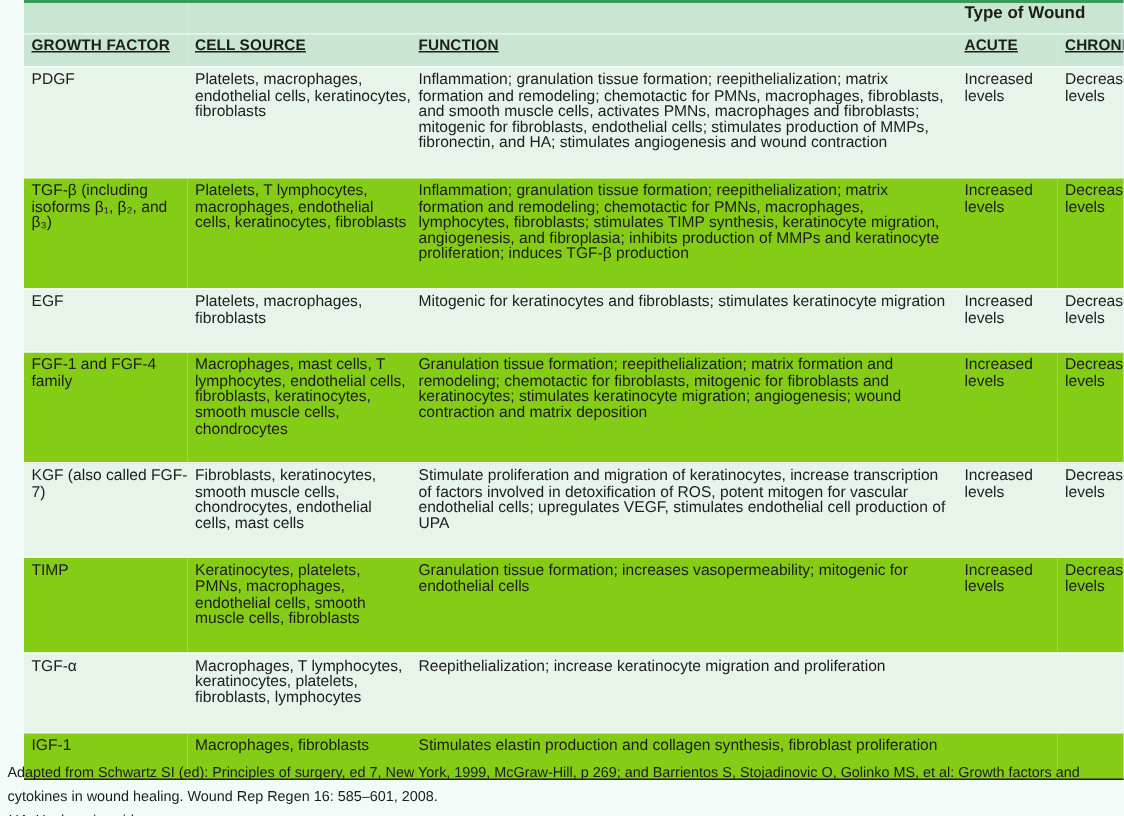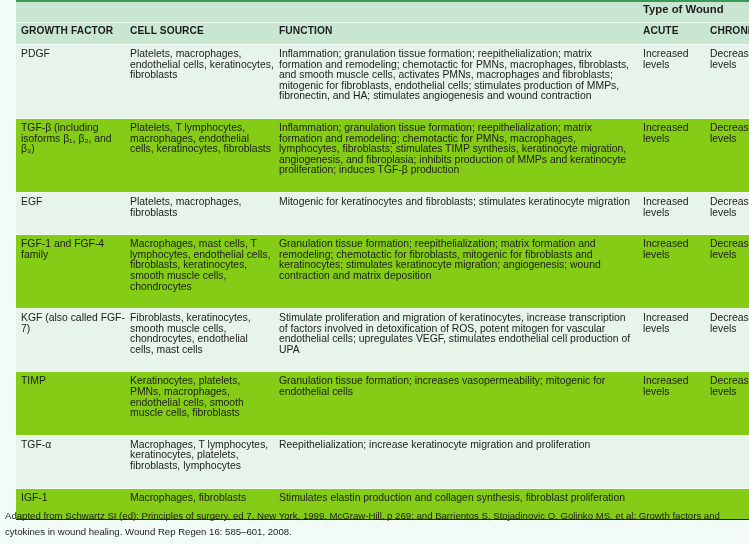--- a/index.html
+++ b/index.html
@@ -18,21 +18,21 @@
     width: 749px; border-collapse: collapse; table-layout: fixed;
     font-size: 10.4px; line-height: 10.6px;
   }
   col.c1 { width: 109px; }
   col.c2 { width: 149px; }
   col.c3 { width: 364px; }
   col.c4 { width: 67px; }
   col.c5 { width: 60px; }
   th, td { padding: 0 0 0 5px; vertical-align: top; text-align: left; }
   thead tr.super th { background: #c9e6d2; height: 18px; padding-top: 2px; font-size: 11.3px; font-weight: bold; color: #1d1d1b; }
-  thead tr.cols th { background: #c9e6d2; height: 18px; padding-top: 3px; font-size: 10.2px; font-weight: bold; letter-spacing: 0.1px; border-top: 1px solid #e8f5ec; }
+  thead tr.cols th { background: #c9e6d2; height: 18px; padding-top: 3px; font-size: 10.2px; font-weight: bold; letter-spacing: 0.1px; border-top: 1px solid #e8f5ec; text-decoration: underline; }
   tbody tr td { padding-top: 4px; padding-bottom: 16px; }
   tbody tr.odd td { background: #e6f4ea; }
   tbody tr.even td { background: #84cc16; }
   tbody tr { border-top: 1px solid #f4fbf6; }
   tbody tr.last td { border-bottom: 1px solid #222; }
   td.fn { padding-right: 6px; }
   .foot {
     position: absolute; left: 5px; top: 508px; width: 740px;
     font-size: 9.6px; line-height: 16px; color: #1d1d1b;
   }

